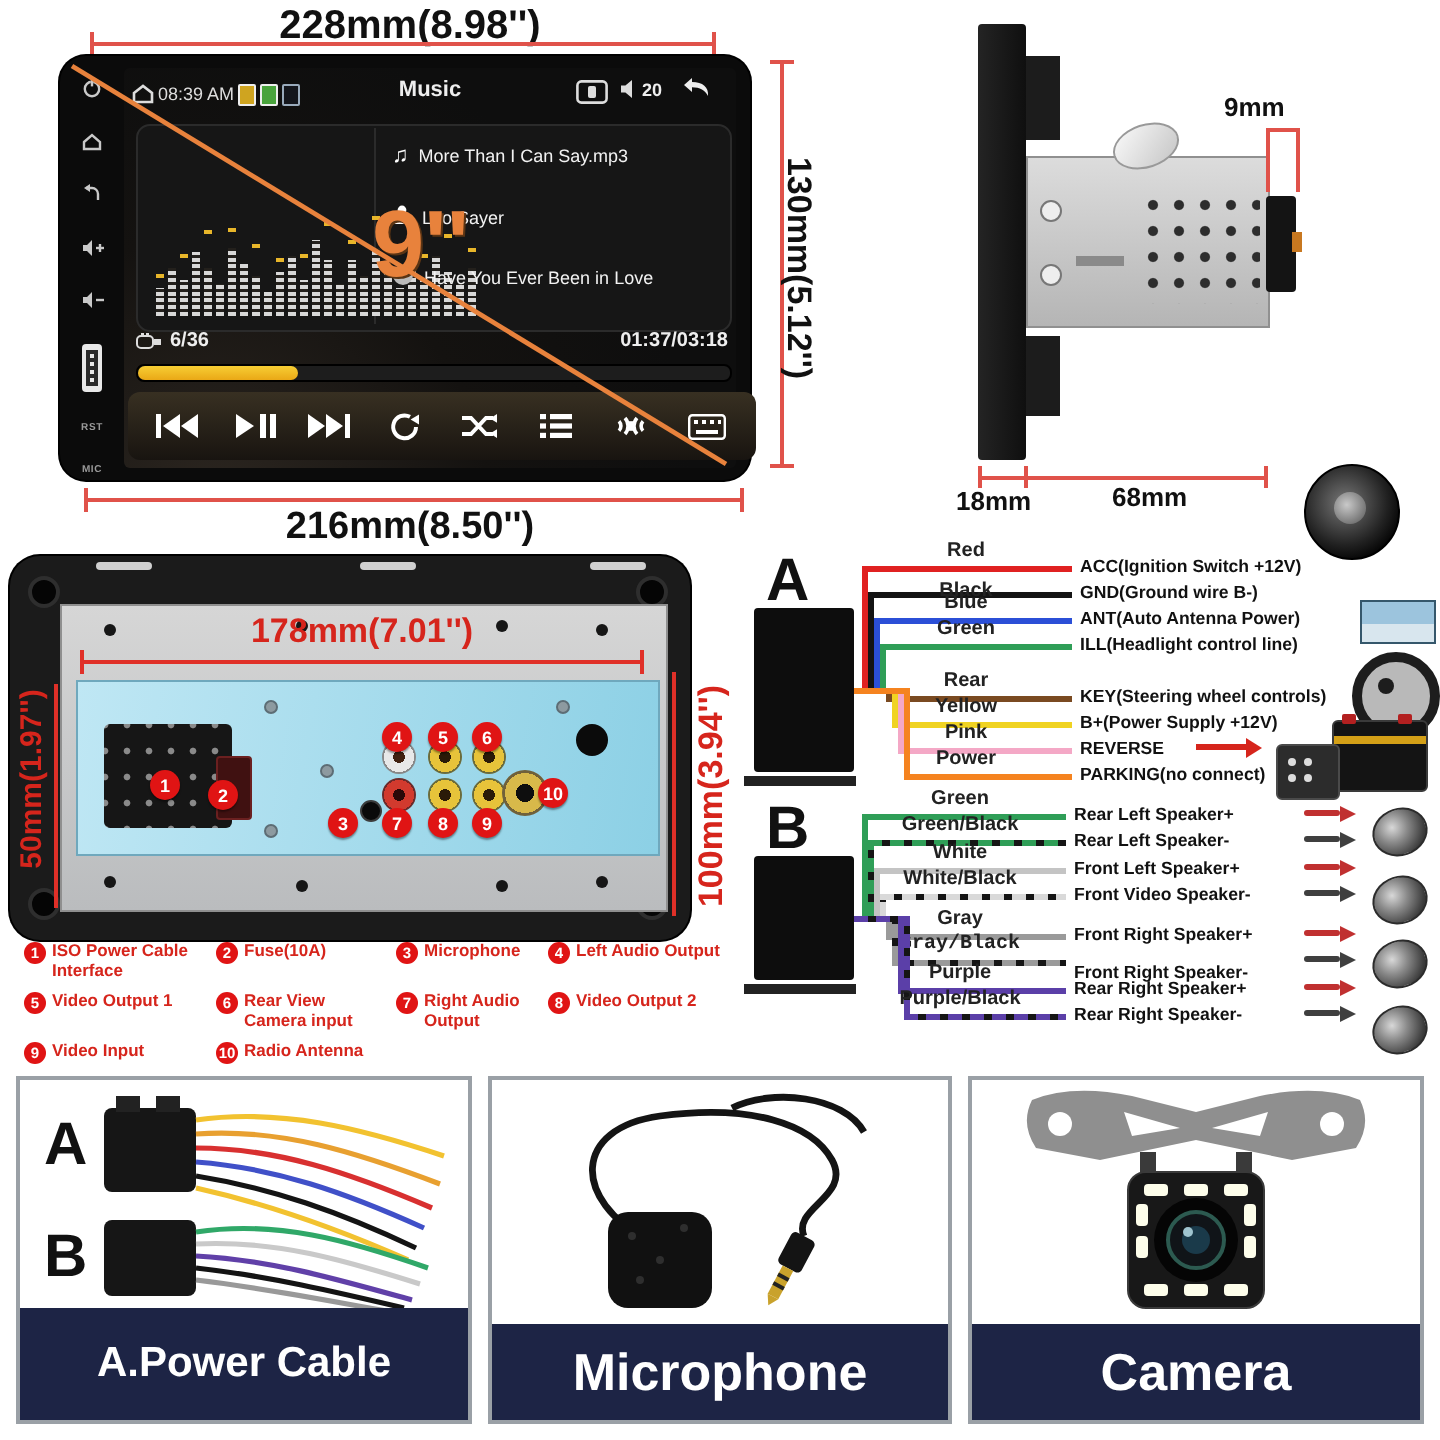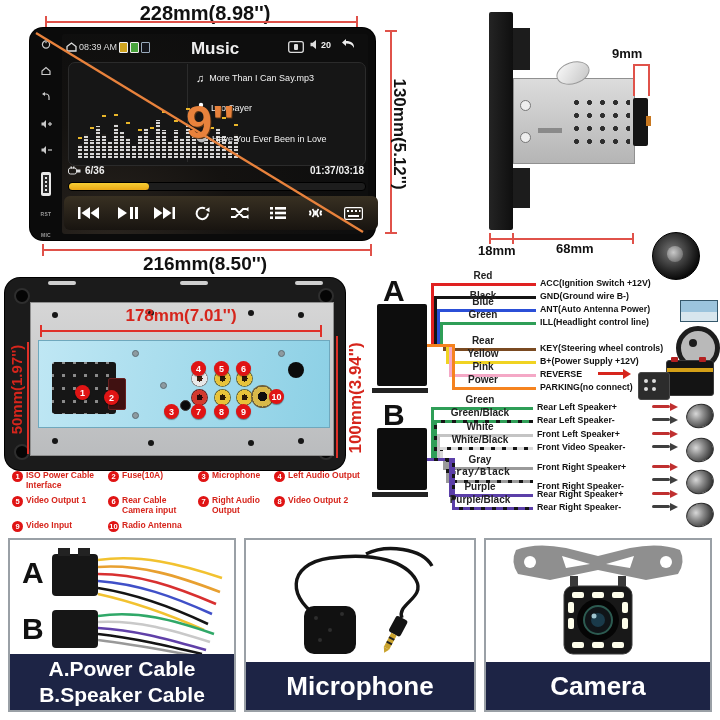--- a/index.html
+++ b/index.html
@@ -18,21 +18,21 @@
           flex-direction:column;align-items:center;justify-content:space-between;padding:4px 0;}
   .sicon{width:12px;height:12px;display:flex;align-items:center;justify-content:center;}
   .stxt{font-size:5px;color:#999;font-weight:bold;letter-spacing:.3px;}
   #screen{position:absolute;left:62px;top:34px;width:306px;height:200px;background:
           radial-gradient(circle at 15% 110%,#2c2620 0,#141210 40%,#0e0e0e 70%);border-radius:3px;}
   #topbar{position:absolute;left:64px;top:37px;width:302px;height:20px;display:flex;align-items:center;
           color:#ddd;font-size:9px;}
   .tb-ic{margin:0 2px;display:flex;align-items:center;}
   .chip{width:7px;height:9px;border-radius:1px;margin-left:2px;}
   #scr-title{position:absolute;left:62px;top:39px;width:306px;text-align:center;color:#eee;
-             font-size:17px;font-weight:bold;}
+             font-size:11px;font-weight:bold;}
   #panels{position:absolute;left:68px;top:62px;width:296px;height:102px;background:#161616;
           border:1px solid #2b2b2b;border-radius:7px;}
   #pdivider{position:absolute;left:187px;top:64px;width:1px;height:98px;background:#2b2b2b;}
   #spectrum{position:absolute;left:78px;top:70px;width:100px;height:88px;}
   .bar{position:absolute;bottom:0;width:4px;background:repeating-linear-gradient(0deg,#d8d8d8 0 2px,#23201c 2px 3.4px);}
   .cap{position:absolute;width:4px;height:2px;background:#e8b62a;}
   .songrow{position:absolute;left:196px;color:#f2f2f2;font-size:9px;display:flex;align-items:center;gap:5px;white-space:nowrap;}
   .songrow .gly{color:#fff;font-size:11px;}
   #nine{position:absolute;left:186px;top:94px;font-size:47px;font-weight:bold;color:#e8823c;
         text-shadow:1px 1px 0 #5a3414;z-index:6;}
@@ -484,21 +484,21 @@
       <div class="leg-item">
         <span class="leg-num">4</span>
         <span class="leg-label">Left Audio Output</span>
       </div>
       <div class="leg-item">
         <span class="leg-num">5</span>
         <span class="leg-label">Video Output 1</span>
       </div>
       <div class="leg-item">
         <span class="leg-num">6</span>
-        <span class="leg-label">Rear Cable Camera input</span>
+        <span class="leg-label">Rear View Camera input</span>
       </div>
       <div class="leg-item">
         <span class="leg-num">7</span>
         <span class="leg-label">Right Audio Output</span>
       </div>
       <div class="leg-item">
         <span class="leg-num">8</span>
         <span class="leg-label">Video Output 2</span>
       </div>
       <div class="leg-item">
@@ -649,21 +649,20 @@
       <g fill="none" stroke-width="2.6">
         <path d="M88 76 C 128 70, 164 80, 204 94" stroke="#30a868"></path>
         <path d="M88 82 C 128 80, 162 90, 200 102" stroke="#c9c9c9"></path>
         <path d="M88 88 C 126 90, 160 100, 196 110" stroke="#6040a8"></path>
         <path d="M88 94 C 124 98, 158 106, 192 114" stroke="#141414"></path>
         <path d="M88 100 C 122 104, 152 110, 186 116" stroke="#999"></path>
       </g>
     </svg>
     <div class="caption" style="height:56px;font-size:21px;line-height:1.22;">
       <span>A.Power Cable</span>
-      <span>B.Speaker Cable</span>
     </div>
   </div>
 
   <div class="panel" style="left:244px;width:232px;">
     <svg width="228" height="122" style="position:absolute;left:0;top:0;">
       <path d="M78 80 C 40 60, 40 24, 84 18 C 130 12, 160 22, 170 40 C 180 58, 150 64, 156 78" fill="none" stroke="#141414" stroke-width="3.4"></path>
       <path d="M120 14 C 140 4, 176 8, 186 26" fill="none" stroke="#141414" stroke-width="3.4"></path>
       <rect x="58" y="66" width="52" height="48" rx="10" fill="#111"></rect>
       <circle cx="70" cy="78" r="2" fill="#2e2e2e"></circle>
         <circle cx="84" cy="90" r="2" fill="#2e2e2e"></circle>

